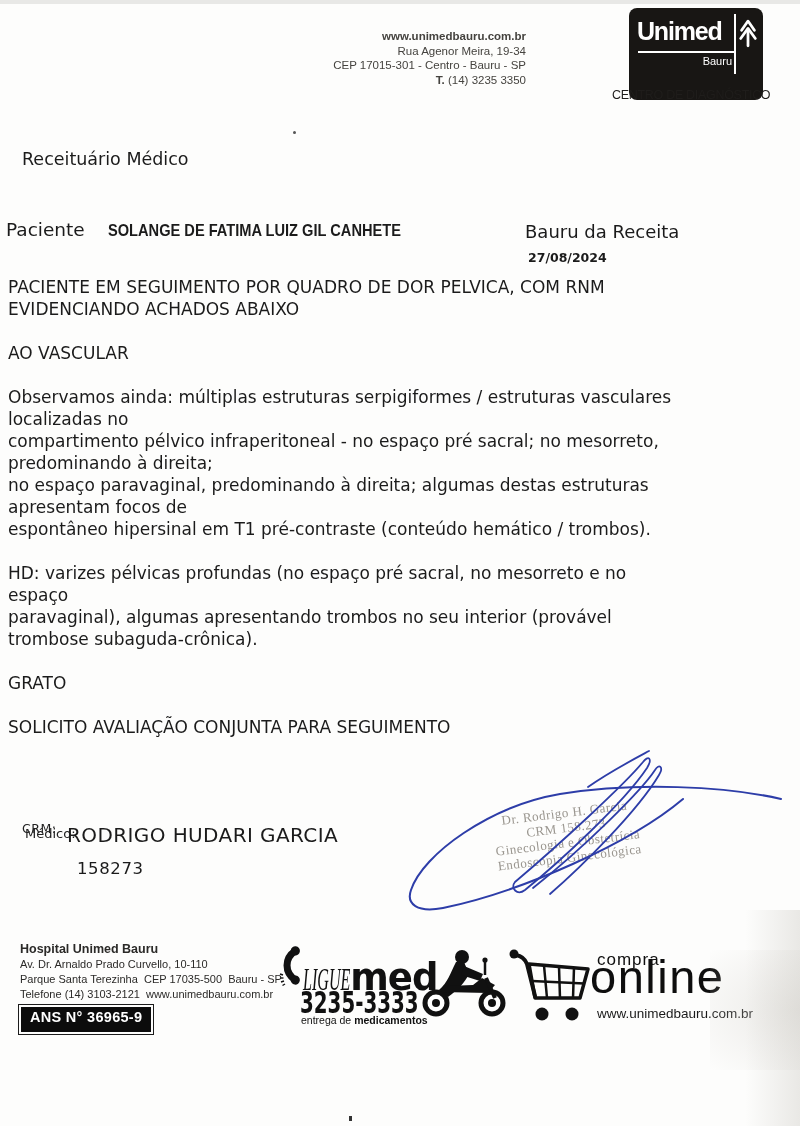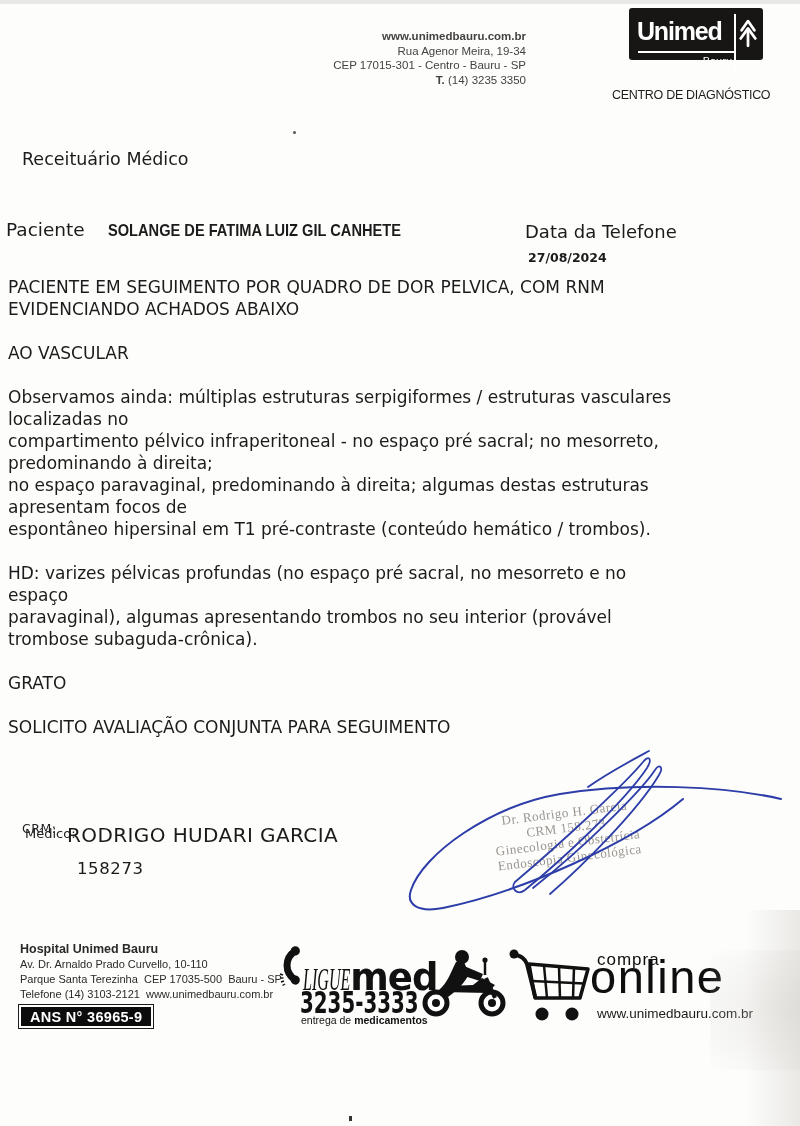--- a/index.html
+++ b/index.html
@@ -13,22 +13,22 @@
 
   
   .contact{
     position:absolute; top:25px; right:274px; text-align:right;
     font-family:"Liberation Sans",sans-serif; font-size:11.5px; line-height:14.5px;
     color:#45433f; font-weight:600;
   }
   .contact .ln{font-weight:400;}
   .contact .b{font-weight:700;}
   .logo-box{
-    position:absolute; left:629px; top:4px; width:134px; height:52px;
-    background:#181614; border-radius:3px;
+    position:absolute; left:629px; top:4px; width:134px; height:92px;
+    background:#181614; border-radius:8px;
   }
   .logo-word{
     position:absolute; left:8px; top:9px; color:#fff;
     font-family:"Liberation Sans",sans-serif; font-weight:700; font-size:25px;
     letter-spacing:-1.2px;
   }
   .logo-hline{position:absolute; left:9px; top:43px; width:98px; height:2px; background:#fff;}
   .logo-vline{position:absolute; left:105px; top:6px; width:2px; height:60px; background:#fff;}
   .logo-bauru{
     position:absolute; left:0; top:47px; width:103px; text-align:right; color:#fff;
@@ -73,21 +73,21 @@
 
   
   .hosp{
     position:absolute; left:20px; top:938px;
     font-family:"Liberation Sans",sans-serif; font-size:11px; line-height:15px; color:#2b2a28;
   }
   .hosp .name{font-size:12.5px; font-weight:700;}
   .ans-badge{
     position:absolute; left:21px; top:1003px;
     background:#0c0c0c; color:#fff; font-family:"Liberation Sans",sans-serif;
-    font-weight:700; font-size:14.5px; padding:2px 9px 1px 9px;
+    font-weight:700; font-size:14.5px; padding:2px 9px 7px 9px;
     outline:1.5px solid #1c1c1c; outline-offset:2px; letter-spacing:0.3px;
   }
   .liguemed{position:absolute; left:283px; top:936px; width:230px; color:#111;}
   .lg-row{position:absolute; left:20px; top:16px; white-space:nowrap;}
   .lg-italic{
     display:inline-block; font-family:"Liberation Serif",serif; font-style:italic;
     font-size:31px; transform:scaleX(0.52); transform-origin:left bottom;
     letter-spacing:0px; vertical-align:baseline;
   }
   .lg-bold{
@@ -146,21 +146,21 @@
       <path d="M4,23 L12,12 L20,23" fill="none" stroke="#fff" stroke-width="3" stroke-linecap="round" stroke-linejoin="round"></path>
       <path d="M12,15 L12,31" fill="none" stroke="#fff" stroke-width="3" stroke-linecap="round"></path>
     </svg>
   </div>
   <div class="logo-caption">CENTRO DE DIAGNÓSTICO</div>
 
   <div class="doc-title">Receituário Médico</div>
 
   <div class="pat-label">Paciente</div>
   <div class="pat-name">SOLANGE DE FATIMA LUIZ GIL CANHETE</div>
-  <div class="date-label">Data da Telefone</div>
+  <div class="date-label">Bauru da Receita</div>
   <div class="date-value">27/08/2024</div>
 
   <div class="body-text">
     <p class="preline">PACIENTE EM SEGUIMENTO POR QUADRO DE DOR PELVICA, COM RNM
 EVIDENCIANDO ACHADOS ABAIXO</p>
     <p class="preline">AO VASCULAR</p>
     <p class="preline">Observamos ainda: múltiplas estruturas serpigiformes / estruturas vasculares
 localizadas no
 compartimento pélvico infraperitoneal - no espaço pré sacral; no mesorreto,
 predominando à direita;

